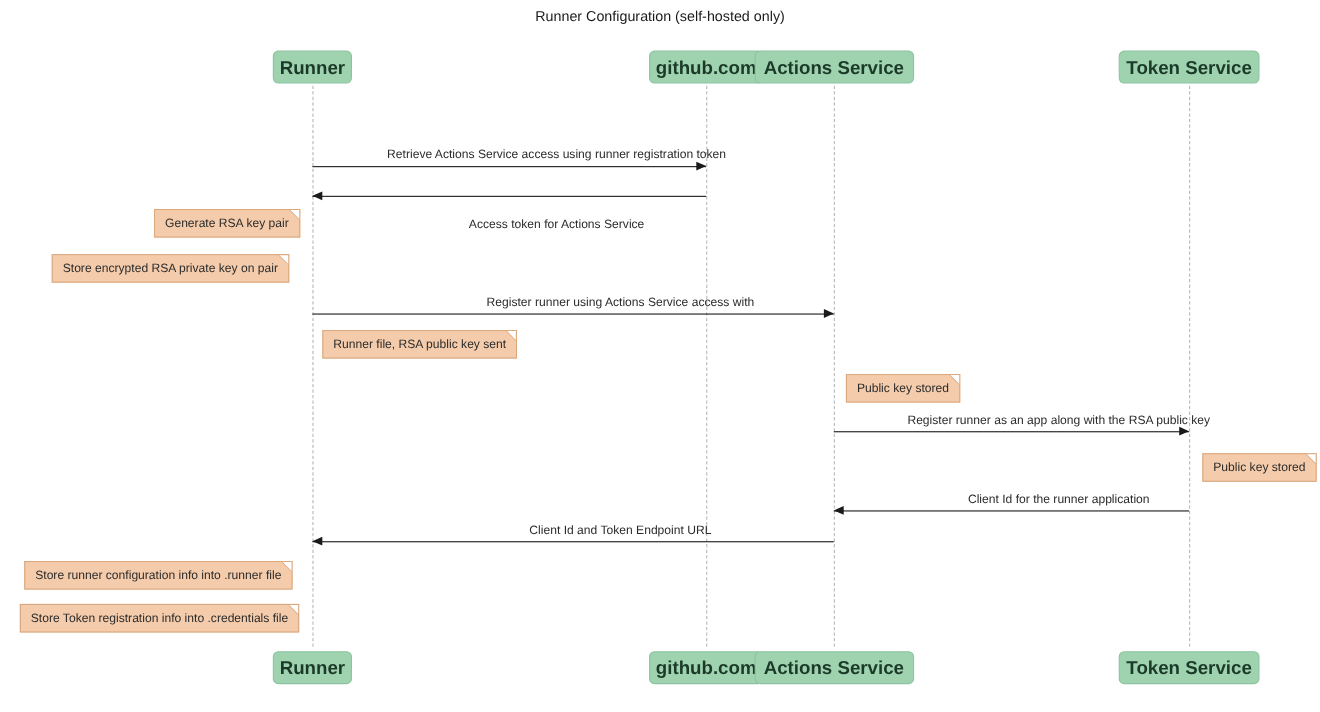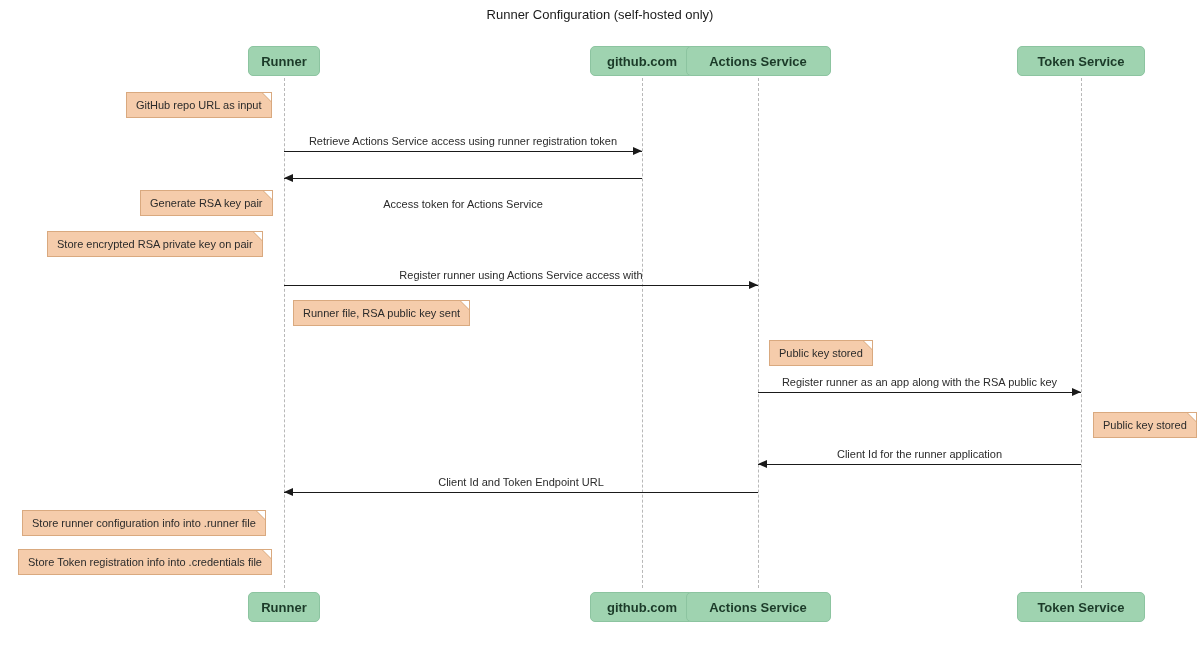--- a/index.html
+++ b/index.html
@@ -34,21 +34,21 @@
     border-left: 1px dashed #b8b8b8;
     top: 78px;
     height: 510px;
   }
   .actor {
     position: absolute;
     background: #9fd3b0;
     border: 1px solid #8cc4a0;
     border-radius: 5px;
     color: #1b3a28;
-    font-size: 13px;
+    font-size: 17px;
     font-weight: bold;
     text-align: center;
     line-height: 30px;
     height: 30px;
     box-sizing: border-box;
     white-space: nowrap;
   }
   .note {
     position: absolute;
     background: #f5ccab;
@@ -97,40 +97,40 @@
   }
   .arrow-left {
     border-right: 9px solid #1a1a1a;
   }
   .msg-label {
     position: absolute;
     font-size: 11px;
     color: #2b2b2b;
     text-align: center;
     white-space: nowrap;
+    padding-left: 43px;
   }
 </style>
 </head>
 <body>
 
 <div id="diagram">
   <div id="title">Runner Configuration (self-hosted only)</div>
 <div class="lifeline" style="left: 284px; top: 78px; height: 510px;"></div>
     <div class="lifeline" style="left: 642px; top: 78px; height: 510px;"></div>
     <div class="lifeline" style="left: 758px; top: 78px; height: 510px;"></div>
     <div class="lifeline" style="left: 1081px; top: 78px; height: 510px;"></div>
     <div class="actor" style="width: 71.2px; left: 248.4px; top: 46px;">Runner</div>
     <div class="actor" style="width: 71.2px; left: 248.4px; top: 592px;">Runner</div>
     <div class="actor" style="width: 104px; left: 590px; top: 46px;">github.com</div>
     <div class="actor" style="width: 104px; left: 590px; top: 592px;">github.com</div>
     <div class="actor" style="width: 145px; left: 685.5px; top: 46px;">Actions Service</div>
     <div class="actor" style="width: 145px; left: 685.5px; top: 592px;">Actions Service</div>
     <div class="actor" style="width: 128.6px; left: 1016.7px; top: 46px;">Token Service</div>
     <div class="actor" style="width: 128.6px; left: 1016.7px; top: 592px;">Token Service</div>
-    <div class="note" style="left: 126px; top: 92px;">GitHub repo URL as input</div>
     <div class="note" style="left: 140px; top: 190px;">Generate RSA key pair</div>
     <div class="note" style="left: 47px; top: 231px;">Store encrypted RSA private key on pair</div>
     <div class="note" style="left: 293px; top: 300px;">Runner file, RSA public key sent</div>
     <div class="note" style="left: 769px; top: 340px;">Public key stored</div>
     <div class="note" style="left: 1093px; top: 412px;">Public key stored</div>
     <div class="note" style="left: 22px; top: 510px;">Store runner configuration info into .runner file</div>
     <div class="note" style="left: 18px; top: 549px;">Store Token registration info into .credentials file</div>
     <div class="msg-line" style="left: 284px; top: 151px; width: 358px;"></div>
     <div class="arrow-head arrow-right" style="top: 147px; left: 633px;"></div>
     <div class="msg-label" style="left: 284px; width: 358px; top: 135px;">Retrieve Actions Service access using runner registration token</div>

